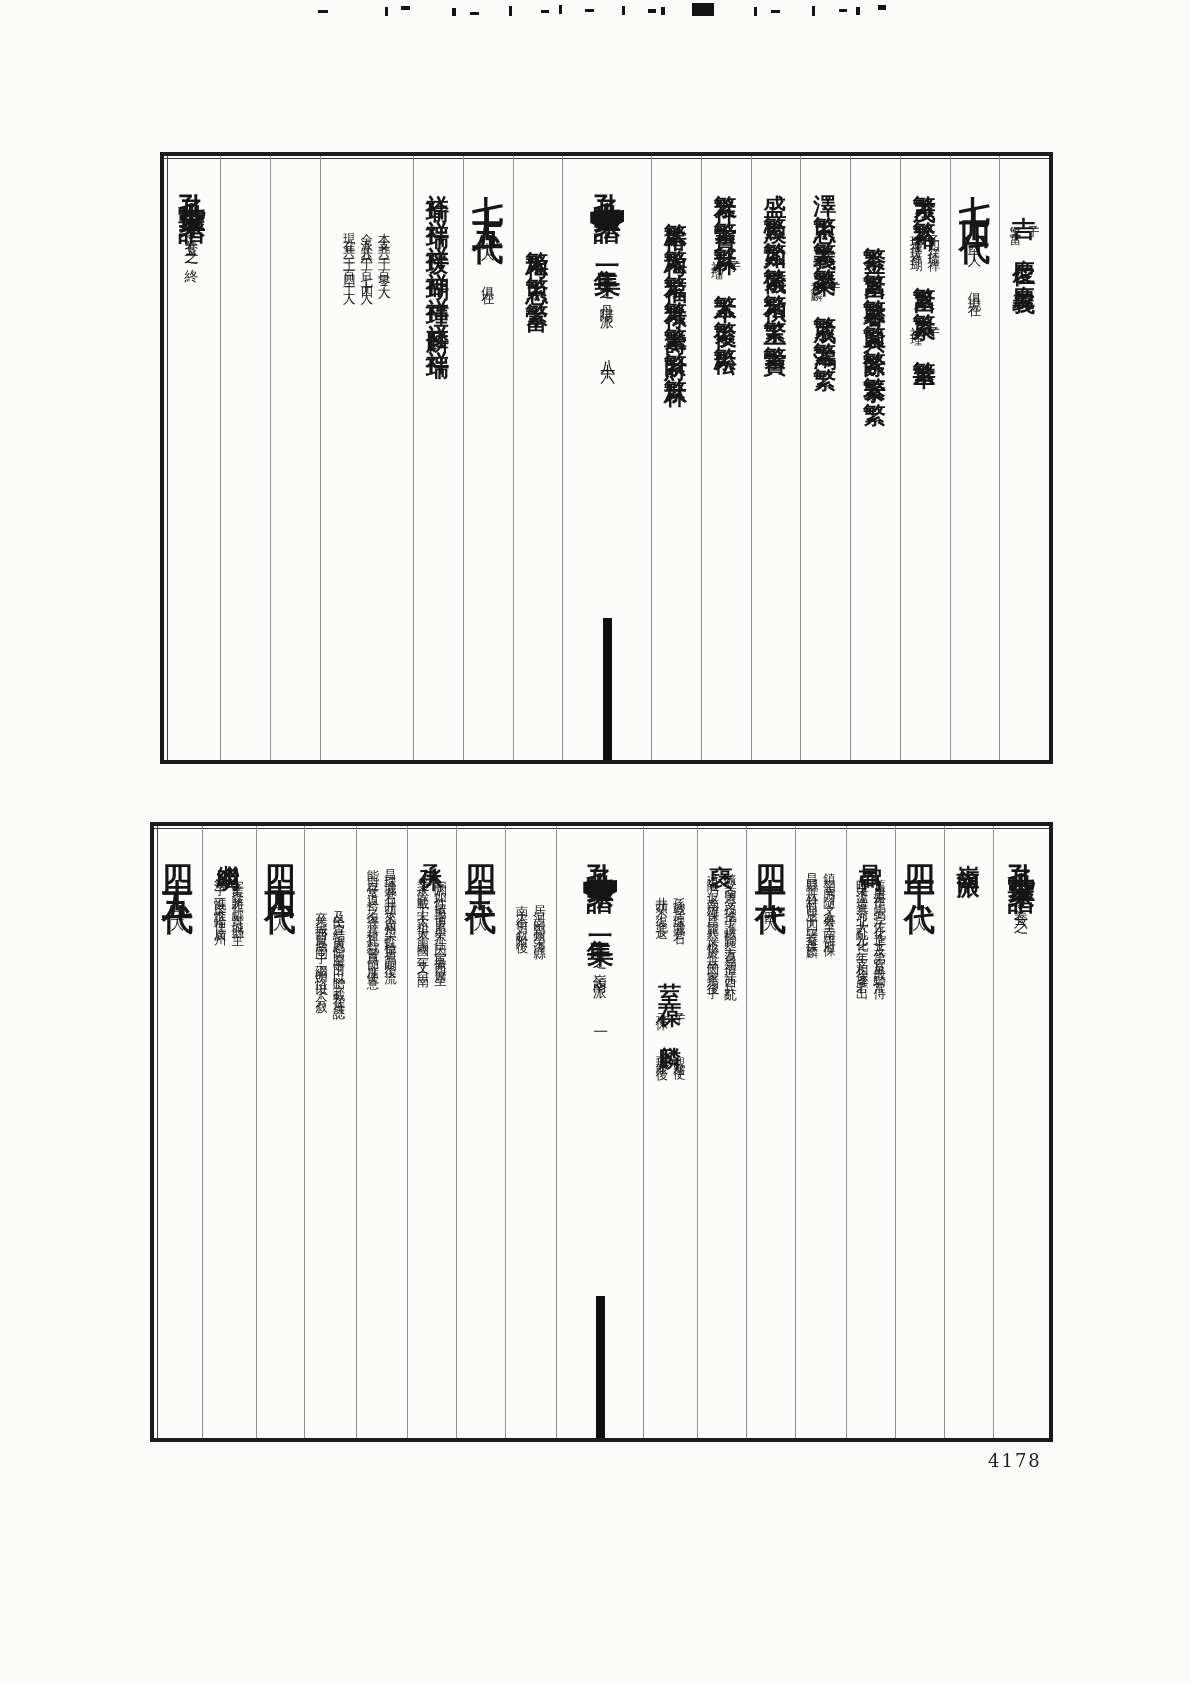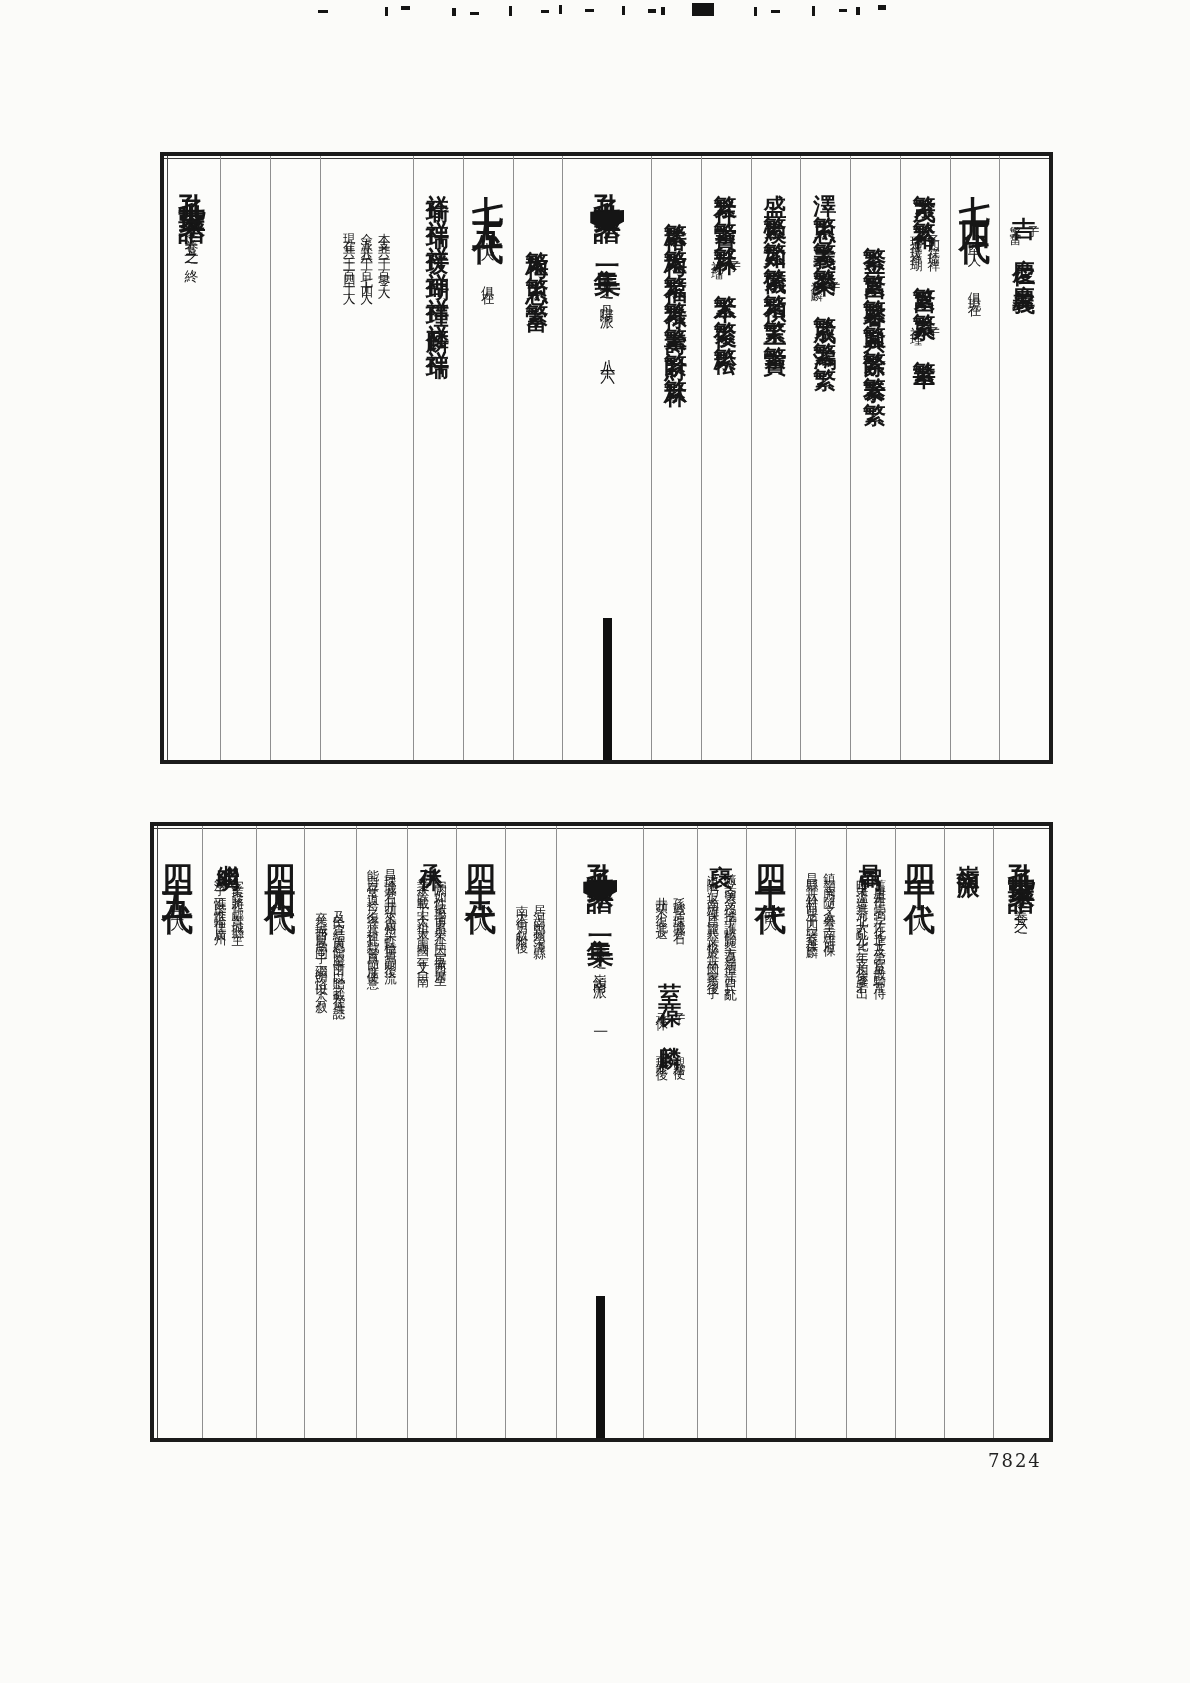--- a/index.html
+++ b/index.html
@@ -298,13 +298,13 @@
         <div class="seg note">字業疑將作郕景城縣主
 簿子二惟槩惟輪住廣州</div>
       </div>
       <div class="col" style="flex-grow: 1;">
         <div class="seg head">四十五代</div>
         <div class="seg sub">二人</div>
       </div>
     </div>
 </div>
 
-<div class="folio">7824</div>
+<div class="folio">4178</div>
 
 </body></html>

